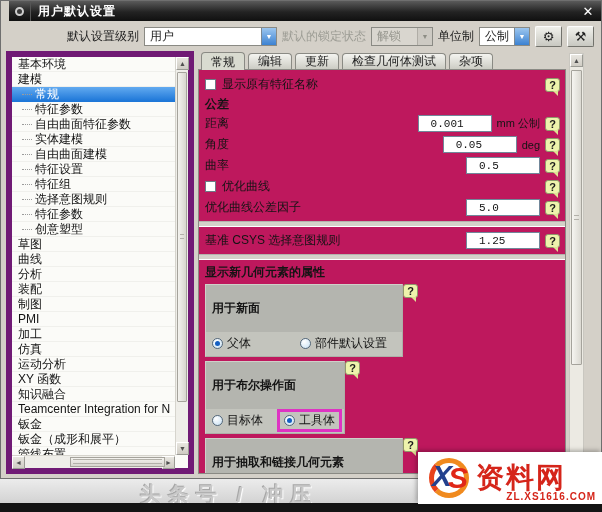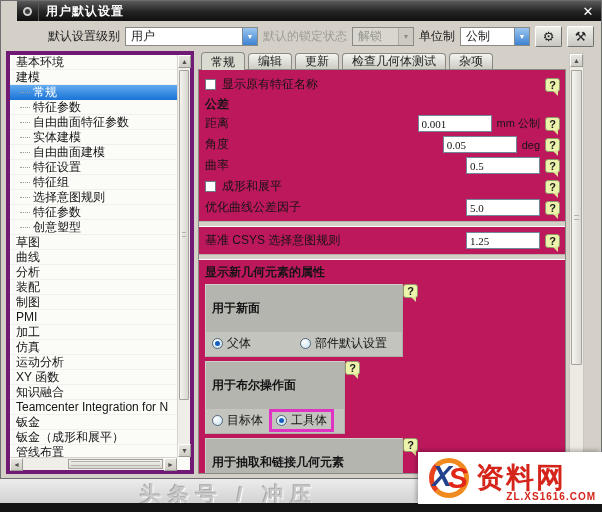--- a/index.html
+++ b/index.html
@@ -4,21 +4,21 @@
 <style>
   * { margin:0; padding:0; box-sizing:border-box; }
   html,body { background:#9a9a9a; }
   body { font-family:"Liberation Sans","DejaVu Sans",sans-serif; }
   .stage { position:relative; width:602px; height:512px; overflow:hidden; background:#d2d2d2; }
 
   
   .dialog { position:absolute; left:0; top:0; width:602px; height:479px;
             background:#d4d0c8; border:1px solid #6f6f6f; }
 
-  .titlebar { position:absolute; left:16px; top:0; right:0; height:20px;
+  .titlebar { position:absolute; left:8px; top:0; right:0; height:20px;
               background:linear-gradient(#5a5a5a,#232323 55%,#101010);
               display:flex; align-items:center; color:#fff; }
   .dlg-icon-wrap { width:22px; height:20px; display:flex; align-items:center; justify-content:center;
                    border-right:1px solid #555; }
   .dlg-icon { width:9px; height:9px; border:2px solid #cfcfcf; border-radius:50%; background:#3a3a3a; }
   .title { font-size:12px; font-weight:bold; padding-left:7px; letter-spacing:1px; }
   .close-btn { margin-left:auto; width:26px; height:20px; display:flex; align-items:center;
                justify-content:center; font-size:13px; font-weight:bold; color:#fff; cursor:default; }
 
   
@@ -34,21 +34,21 @@
                    background:linear-gradient(#9cc6ef,#3c82d2); }
   .combo.disabled { background:#d9d6cf; }
   .combo.disabled .val { color:#97978f; }
   .combo.disabled .dd-btn { background:#cdcac3; color:#8d8d85; border-left-color:#b0ada6; }
   .tool-btn { width:27px; height:21px; display:flex; align-items:center; justify-content:center;
               font-size:13px; color:#222; background:linear-gradient(#f1f1ec,#c8c8c1);
               border:1px solid; border-color:#fdfdfd #72726c #72726c #fdfdfd; border-radius:2px; }
 
   
   .sidebar { position:absolute; left:5px; top:50px; width:188px; height:423px;
-             border:4px solid #701a75; background:#fbfbf8; }
+             border:6px solid #701a75; background:#fbfbf8; }
   .tree { position:absolute; left:0; top:0; right:13px; bottom:13px; overflow:hidden; }
   .trow { height:15px; display:flex; align-items:center; padding-left:6px;
           font-size:12px; color:#141414; white-space:nowrap; overflow:hidden;
           border-bottom:1px solid #f0f0ec; }
   .trow.child { padding-left:23px; position:relative; }
   .trow.child::before { content:""; position:absolute; left:10px; top:7px; width:10px;
                         border-top:1px dotted #9b9b9b; }
   .trow.selected { background:linear-gradient(#62aaf0,#1e77d8); color:#fff; border-bottom-color:#1e77d8; }
 
   .sb-vscroll { position:absolute; top:0; right:0; bottom:13px; width:13px;
@@ -79,39 +79,39 @@
   
   .content { position:absolute; left:197px; top:68px; width:368px; height:405px;
              background:#be185d; border:1px solid #8a8a84; padding:4px 5px 0 6px;
              font-size:12px; color:#141414; overflow:hidden; }
   .crow { display:flex; align-items:center; height:21px; }
   .crow .push { margin-left:auto; }
   .sec-h { font-weight:bold; height:18px; line-height:18px; }
   .sep { height:6px; margin:3px -5px 3px -6px; background:#d4d0c8;
          border-top:1px solid #b4b2ab; border-bottom:1px solid #ffffff; }
   .field { width:74px; height:17px; border:1px solid #71879a; background:#fff;
-           font-family:Liberation Serif, serif; font-size:11px;
-           padding:0 3px; margin-right:5px; color:#111; }
+           font-family:Liberation Mono, monospace; font-size:11px;
+           padding:0 12px; margin-right:5px; color:#111; }
   .unit { font-size:11px; margin-right:5px; white-space:nowrap; }
   .help { position:relative; width:15px; height:14px; flex:none; background:#eef3ac;
           border:1px solid #8f996a; border-radius:3px; font-size:11px; font-weight:bold;
           text-align:center; line-height:13px; color:#1a1a1a; }
   .help::after { content:""; position:absolute; right:1px; bottom:-5px;
                  border-left:5px solid transparent; border-top:5px solid #dde393; }
   .cb { width:11px; height:11px; flex:none; border:1px solid #6e7b87; background:#fff; margin-right:6px; }
 
   .group-row { display:flex; align-items:flex-start; margin:3px 0 4px 0; }
   .group { background:#c3c4bd; border:1px solid #cfd0c9; border-right-color:#aeafa8; border-bottom-color:#aeafa8; }
   .group.wide { width:198px; }
   .group.narrow { width:140px; }
   .g-h { font-weight:bold; background:#b4b5af; padding:15px 6px; font-size:12px; white-space:nowrap; }
   .g-opts { display:flex; align-items:center; padding:3px 4px 4px 6px; }
   .opt { display:flex; align-items:center; gap:4px; font-size:12px; white-space:nowrap; }
   .group.wide .opt:first-child { width:88px;text-align:right; }
-  .group.narrow .opt:first-child { margin-right:8px; }
+  .group.narrow .opt:first-child { margin-right:16px; }
   .radio { width:11px; height:11px; border-radius:50%; flex:none; position:relative;
            border:1px solid #53677a; background:radial-gradient(circle at 35% 30%,#ffffff,#c5dff2); }
   .radio.sel::after { content:""; position:absolute; inset:2px; border-radius:50%; background:#155fc2; }
   .opt.hl { border:3px solid #de33c3; padding:0 4px; margin:-3px -2px; }
 
   
   .pscroll { position:absolute; left:568px; top:52px; width:15px; height:419px;
              background:#eceae3; border:1px solid #c9c7c0; }
   .pscroll .scroll-arrow { position:absolute; left:0; width:13px; }
   .p-thumb { position:absolute; left:1px; right:1px; top:16px; height:295px;
@@ -157,21 +157,21 @@
       <span class="combo" style="width:133px">
         <span class="val" style="flex:1">用户</span>
         <span class="dd-btn">▼</span>
       </span>
       <span class="tb-label disabled">默认的锁定状态</span>
       <span class="combo disabled" style="width:62px">
         <span class="val" style="flex:1">解锁</span>
         <span class="dd-btn">▼</span>
       </span>
       <span class="tb-label">单位制</span>
-      <span class="combo" style="width:70px">
+      <span class="combo" style="width:51px">
         <span class="val" style="flex:1">公制</span>
         <span class="dd-btn">▼</span>
       </span>
       <span class="tool-btn">
         <span>⚙</span>
       </span>
       <span class="tool-btn">
         <span>⚒</span>
       </span>
     </div>
@@ -260,21 +260,21 @@
 
       <div class="crow">
         <span>曲率</span>
         <span class="push"></span>
         <input class="field" value="0.5" style="">
         <span class="help">?</span>
       </div>
 
       <div class="crow">
         <span class="cb"></span>
-        <span>成形和展平</span>
+        <span>优化曲线</span>
         <span class="push"></span>
         <span class="help">?</span>
       </div>
 
       <div class="crow">
         <span>优化曲线公差因子</span>
         <span class="push"></span>
         <input class="field" value="5.0" style="">
         <span class="help">?</span>
       </div>

